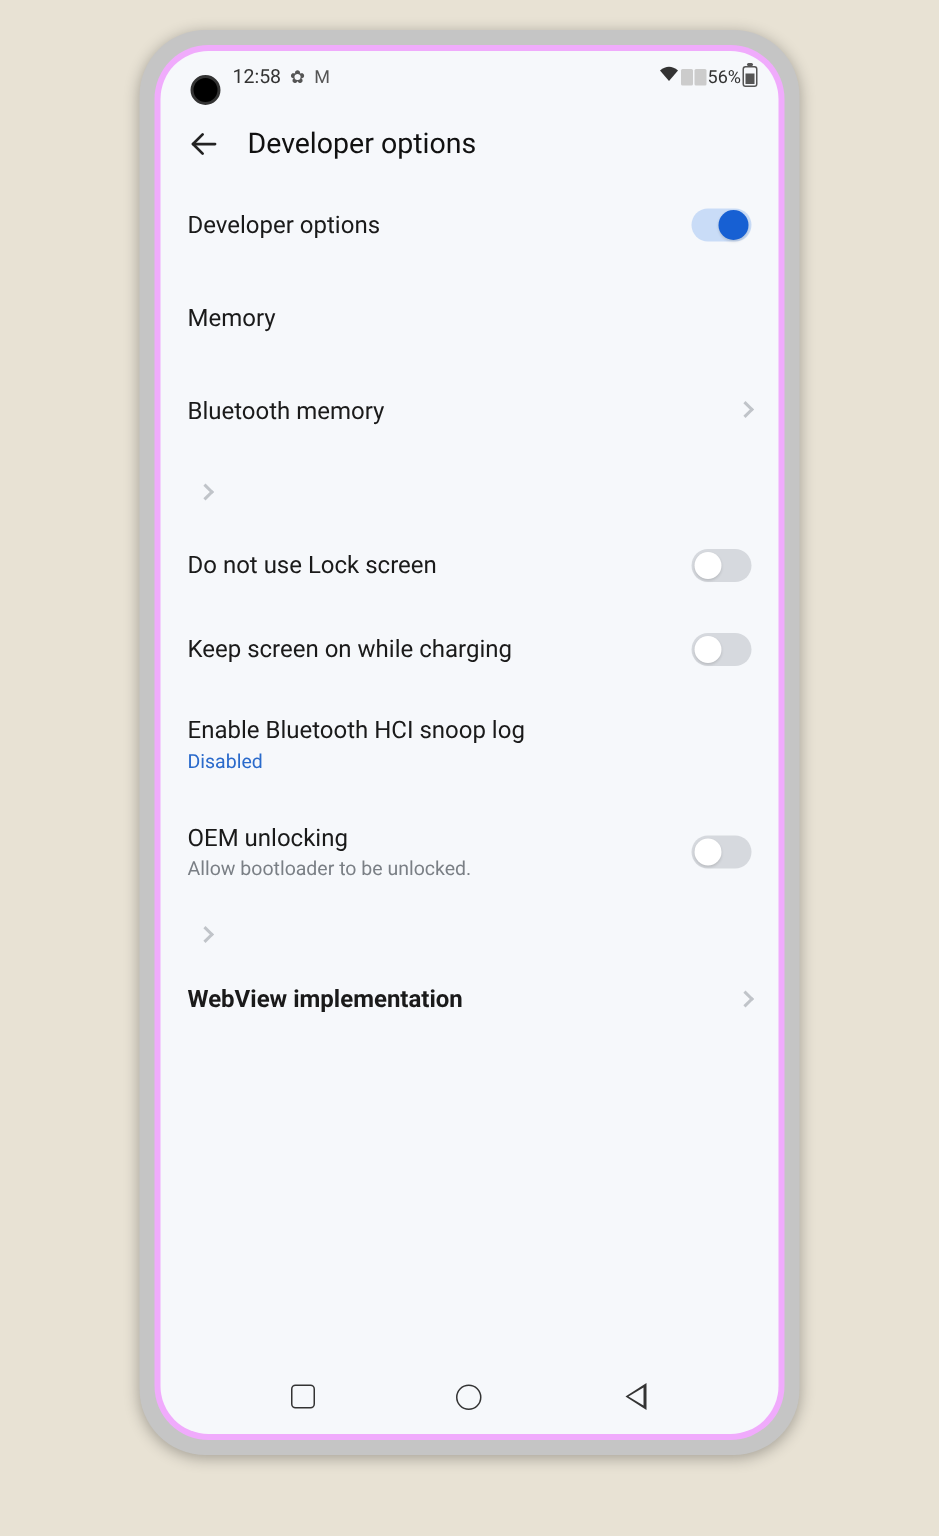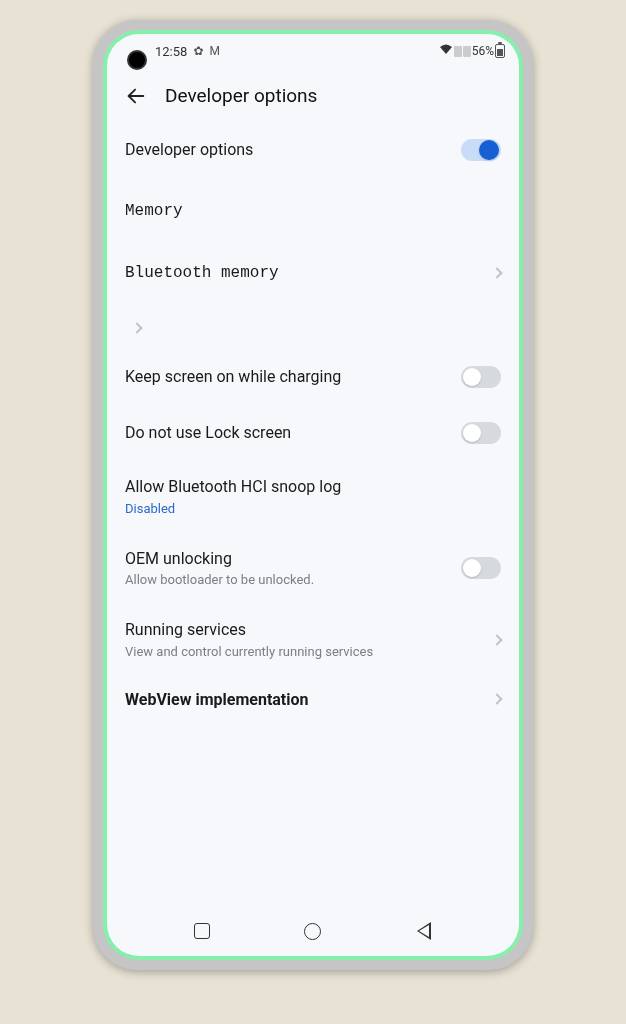--- a/index.html
+++ b/index.html
@@ -18,21 +18,21 @@
     height: 950px;
     background: #c5c5c5;
     border-radius: 44px;
     padding: 10px;
     box-shadow: 0 2px 10px rgba(0,0,0,0.3);
     position: relative;
   }
   .phone-inner {
     width: 100%;
     height: 100%;
-    background: #86efac;
+    background: #f0abfc;
     border-radius: 36px;
     padding: 4px;
   }
   .screen {
     width: 100%;
     height: 100%;
     background: #f6f8fb;
     border-radius: 32px;
     overflow: hidden;
     display: flex;
@@ -97,21 +97,21 @@
     color: #1a1a1a;
     line-height: 1.35;
   }
   .row-sub {
     font-size: 13px;
     color: #7a7f85;
     margin-top: 3px;
     line-height: 1.3;
   }
   .row-sub.blue { color: #2a6acb; }
-  .extra-top { padding-top: 26px; font-family: Liberation Mono, monospace; }
+  .extra-top { padding-top: 26px; }
   .toggle {
     width: 40px;
     height: 22px;
     background: #d6d9de;
     border-radius: 11px;
     position: relative;
     flex-shrink: 0;
     cursor: pointer;
   }
   .toggle .knob {
@@ -273,58 +273,54 @@
           </div>
           <div class="chevron"></div>
         </div>
 
         <div class="row extra-top">
           <div class="chevron"></div>
         </div>
 
         <div class="row" style="padding-top:20px;">
           <div class="row-text">
-            <div class="row-title">Keep screen on while charging</div>
+            <div class="row-title">Do not use Lock screen</div>
           </div>
           <div class="toggle">
               <div class="knob"></div>
             </div>
         </div>
 
         <div class="row" style="padding-top:20px;">
           <div class="row-text">
-            <div class="row-title">Do not use Lock screen</div>
+            <div class="row-title">Keep screen on while charging</div>
           </div>
           <div class="toggle">
               <div class="knob"></div>
             </div>
         </div>
 
         <div class="row" style="padding-top:18px;">
           <div class="row-text">
-            <div class="row-title">Allow Bluetooth HCI snoop log</div>
+            <div class="row-title">Enable Bluetooth HCI snoop log</div>
             <div class="row-sub blue">Disabled</div>
           </div>
         </div>
 
         <div class="row" style="padding-top:16px;">
           <div class="row-text">
             <div class="row-title">OEM unlocking</div>
             <div class="row-sub">Allow bootloader to be unlocked.</div>
           </div>
           <div class="toggle">
               <div class="knob"></div>
             </div>
         </div>
 
         <div class="row" style="padding-top:16px;">
-          <div class="row-text">
-            <div class="row-title">Running services</div>
-            <div class="row-sub">View and control currently running services</div>
-          </div>
           <div class="chevron"></div>
         </div>
 
         <div class="row" style="padding-top:14px;font-weight:bold;">
           <div class="row-text">
             <div class="row-title">WebView implementation</div>
           </div>
           <div class="chevron"></div>
         </div>
 

